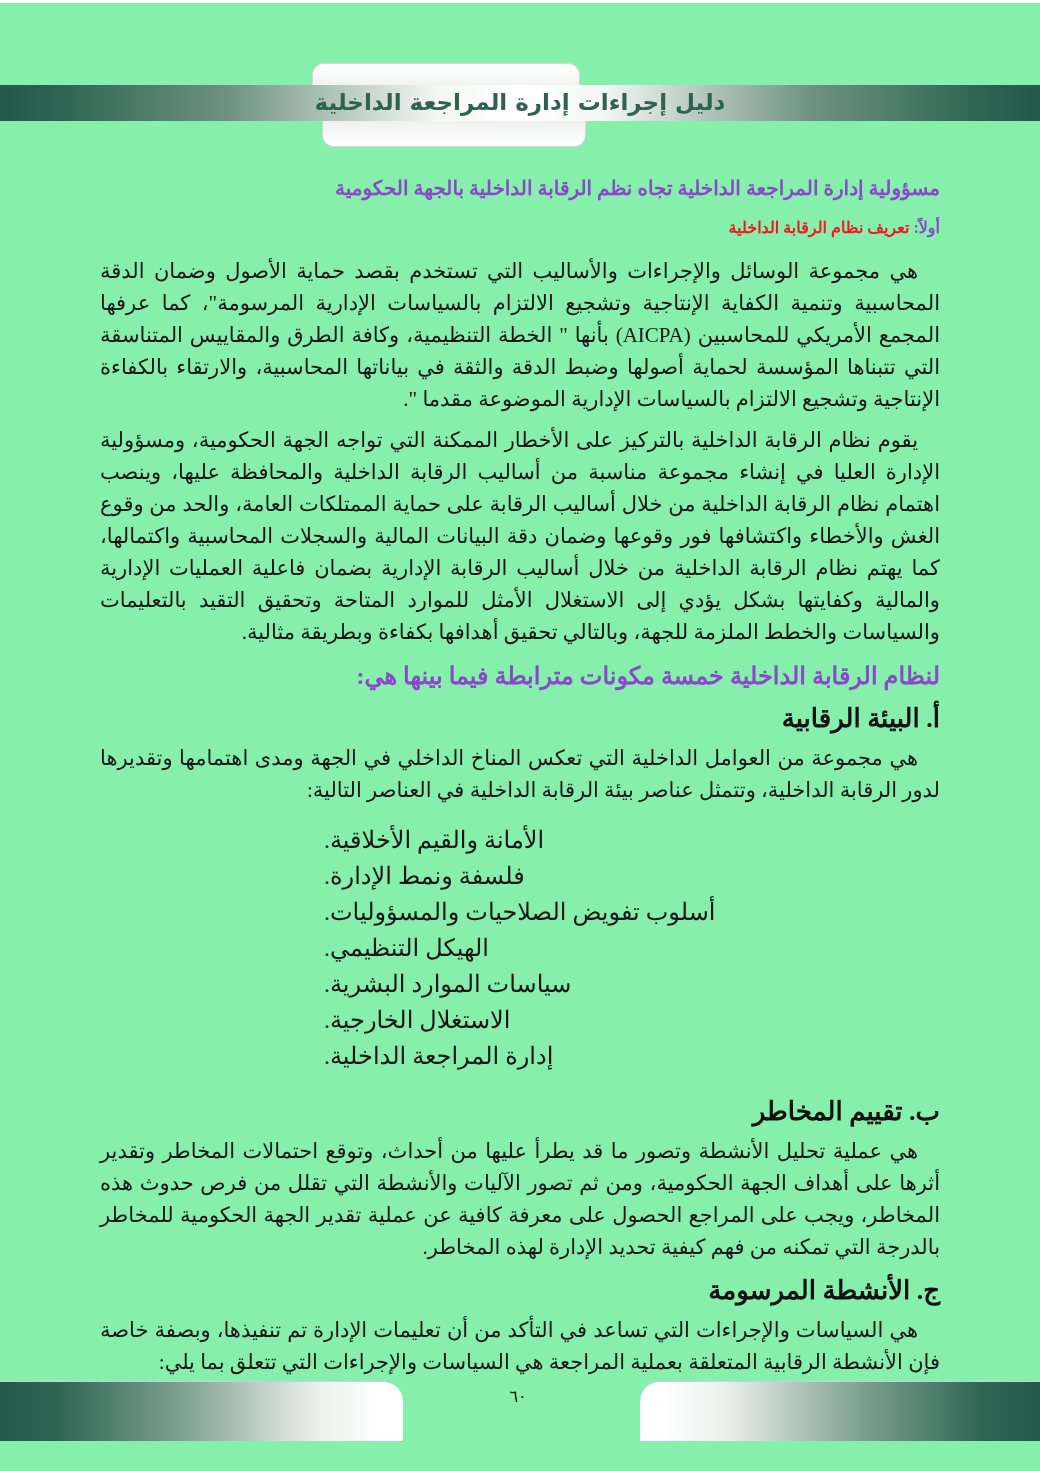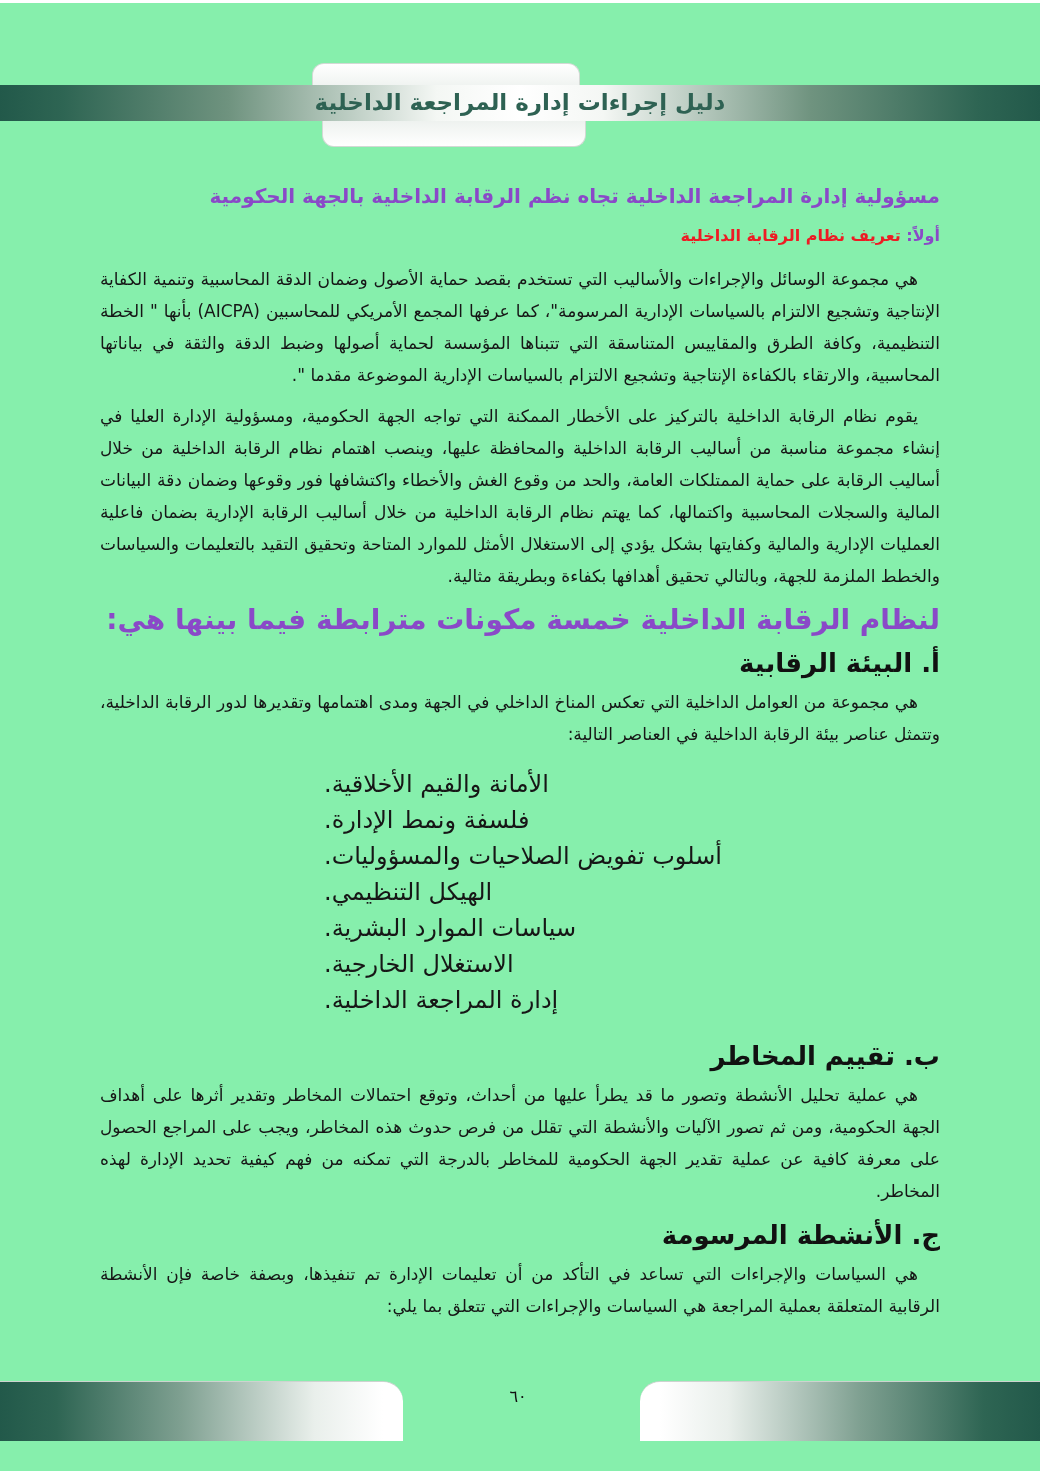--- a/index.html
+++ b/index.html
@@ -53,54 +53,55 @@
     text-align: center;
     font-size: 23px;
     font-weight: bold;
     color: #2e6253;
     letter-spacing: 0px;
   }
 
   
   .content {
     position: absolute;
-    top: 178px;
+    top: 170px;
     right: 100px;
     left: 100px;
     color: #161616;
+    font-family: Liberation Serif, serif;
   }
   .h-main {
     font-size: 20px;
     font-weight: bold;
     color: #8a49c8;
     line-height: 30px;
   }
   .h-first {
     margin-top: 10px;
     font-size: 16px;
     font-weight: bold;
     line-height: 30px;
   }
   .h-first .prefix { color: #8a49c8; }
   .h-first .rest   { color: #ee1b24; }
 
   p.body-par {
     margin: 0;
     margin-top: 12px;
-    font-size: 17px;
+    font-size: 21px;
     line-height: 32px;
     text-align: justify;
     text-indent: 22px;
     color: #161616;
   }
   p.body-par.tight { margin-top: 9px; }
 
   .h-components {
     margin-top: 13px;
-    font-size: 28px;
+    font-size: 24px;
     font-weight: bold;
     color: #8a49c8;
     line-height: 30px;
   }
   .h-section {
     margin-top: 14px;
     font-size: 26px;
     font-weight: bold;
     color: #111111;
     line-height: 28px;

